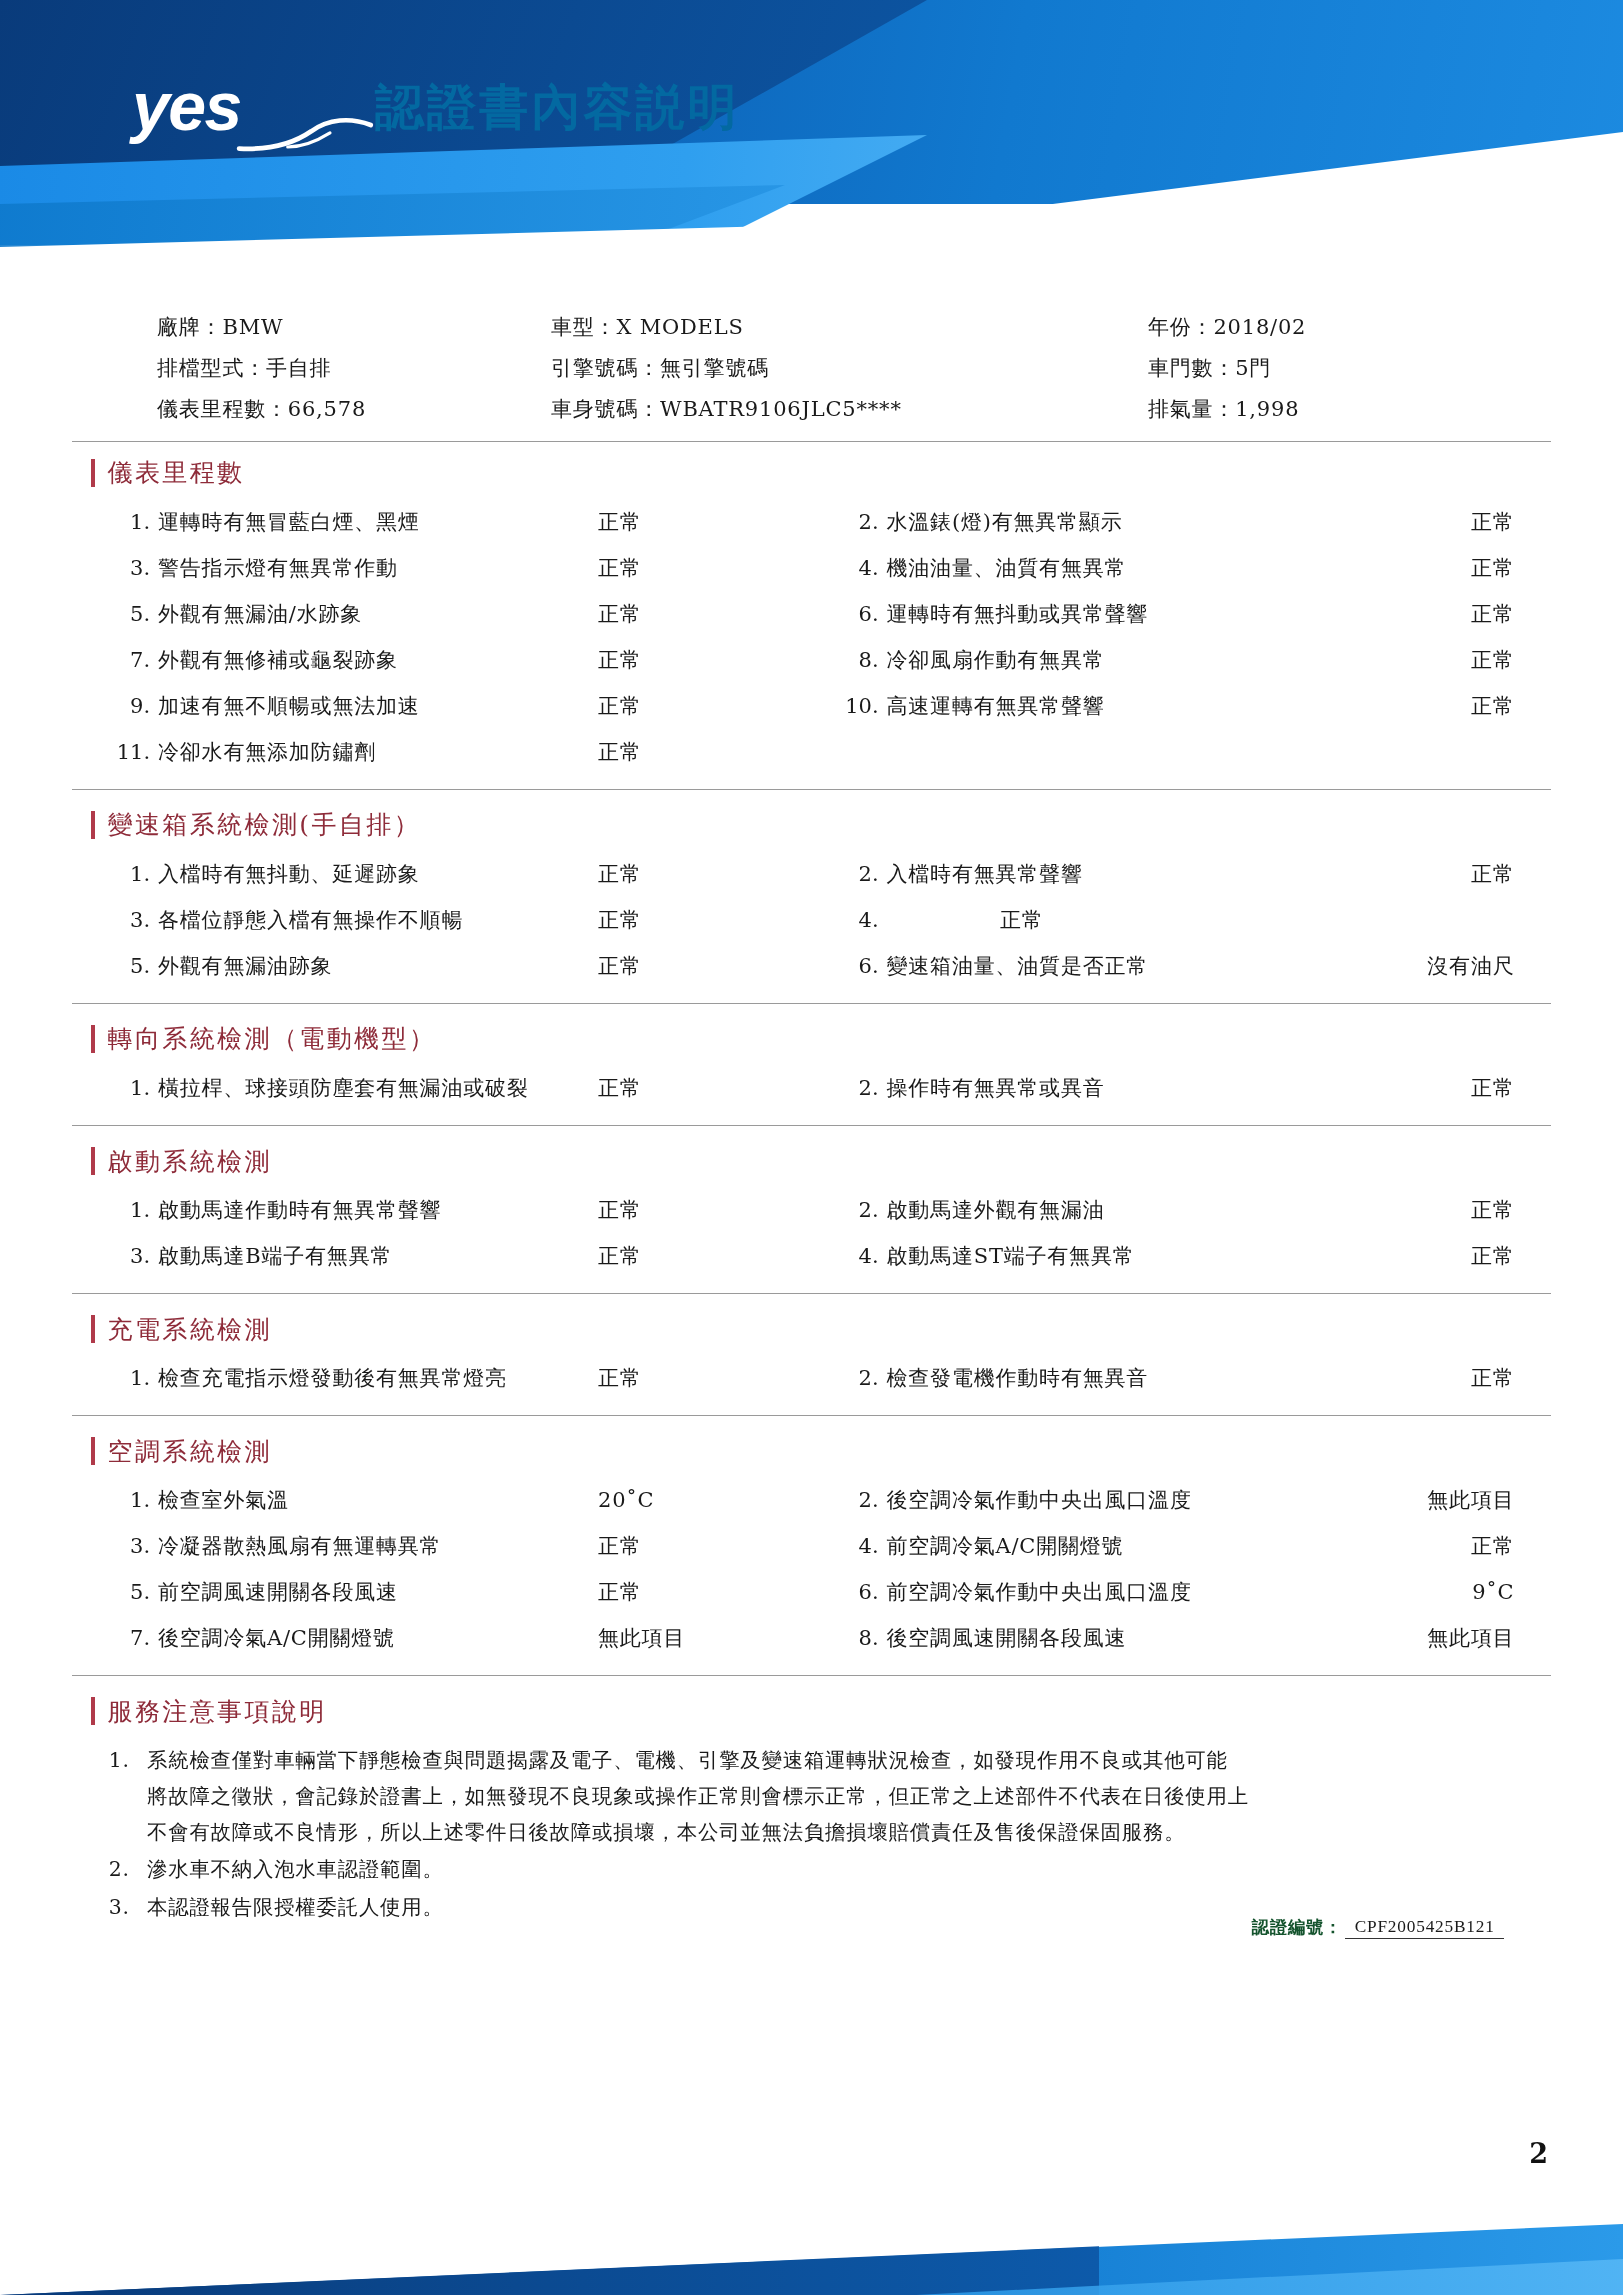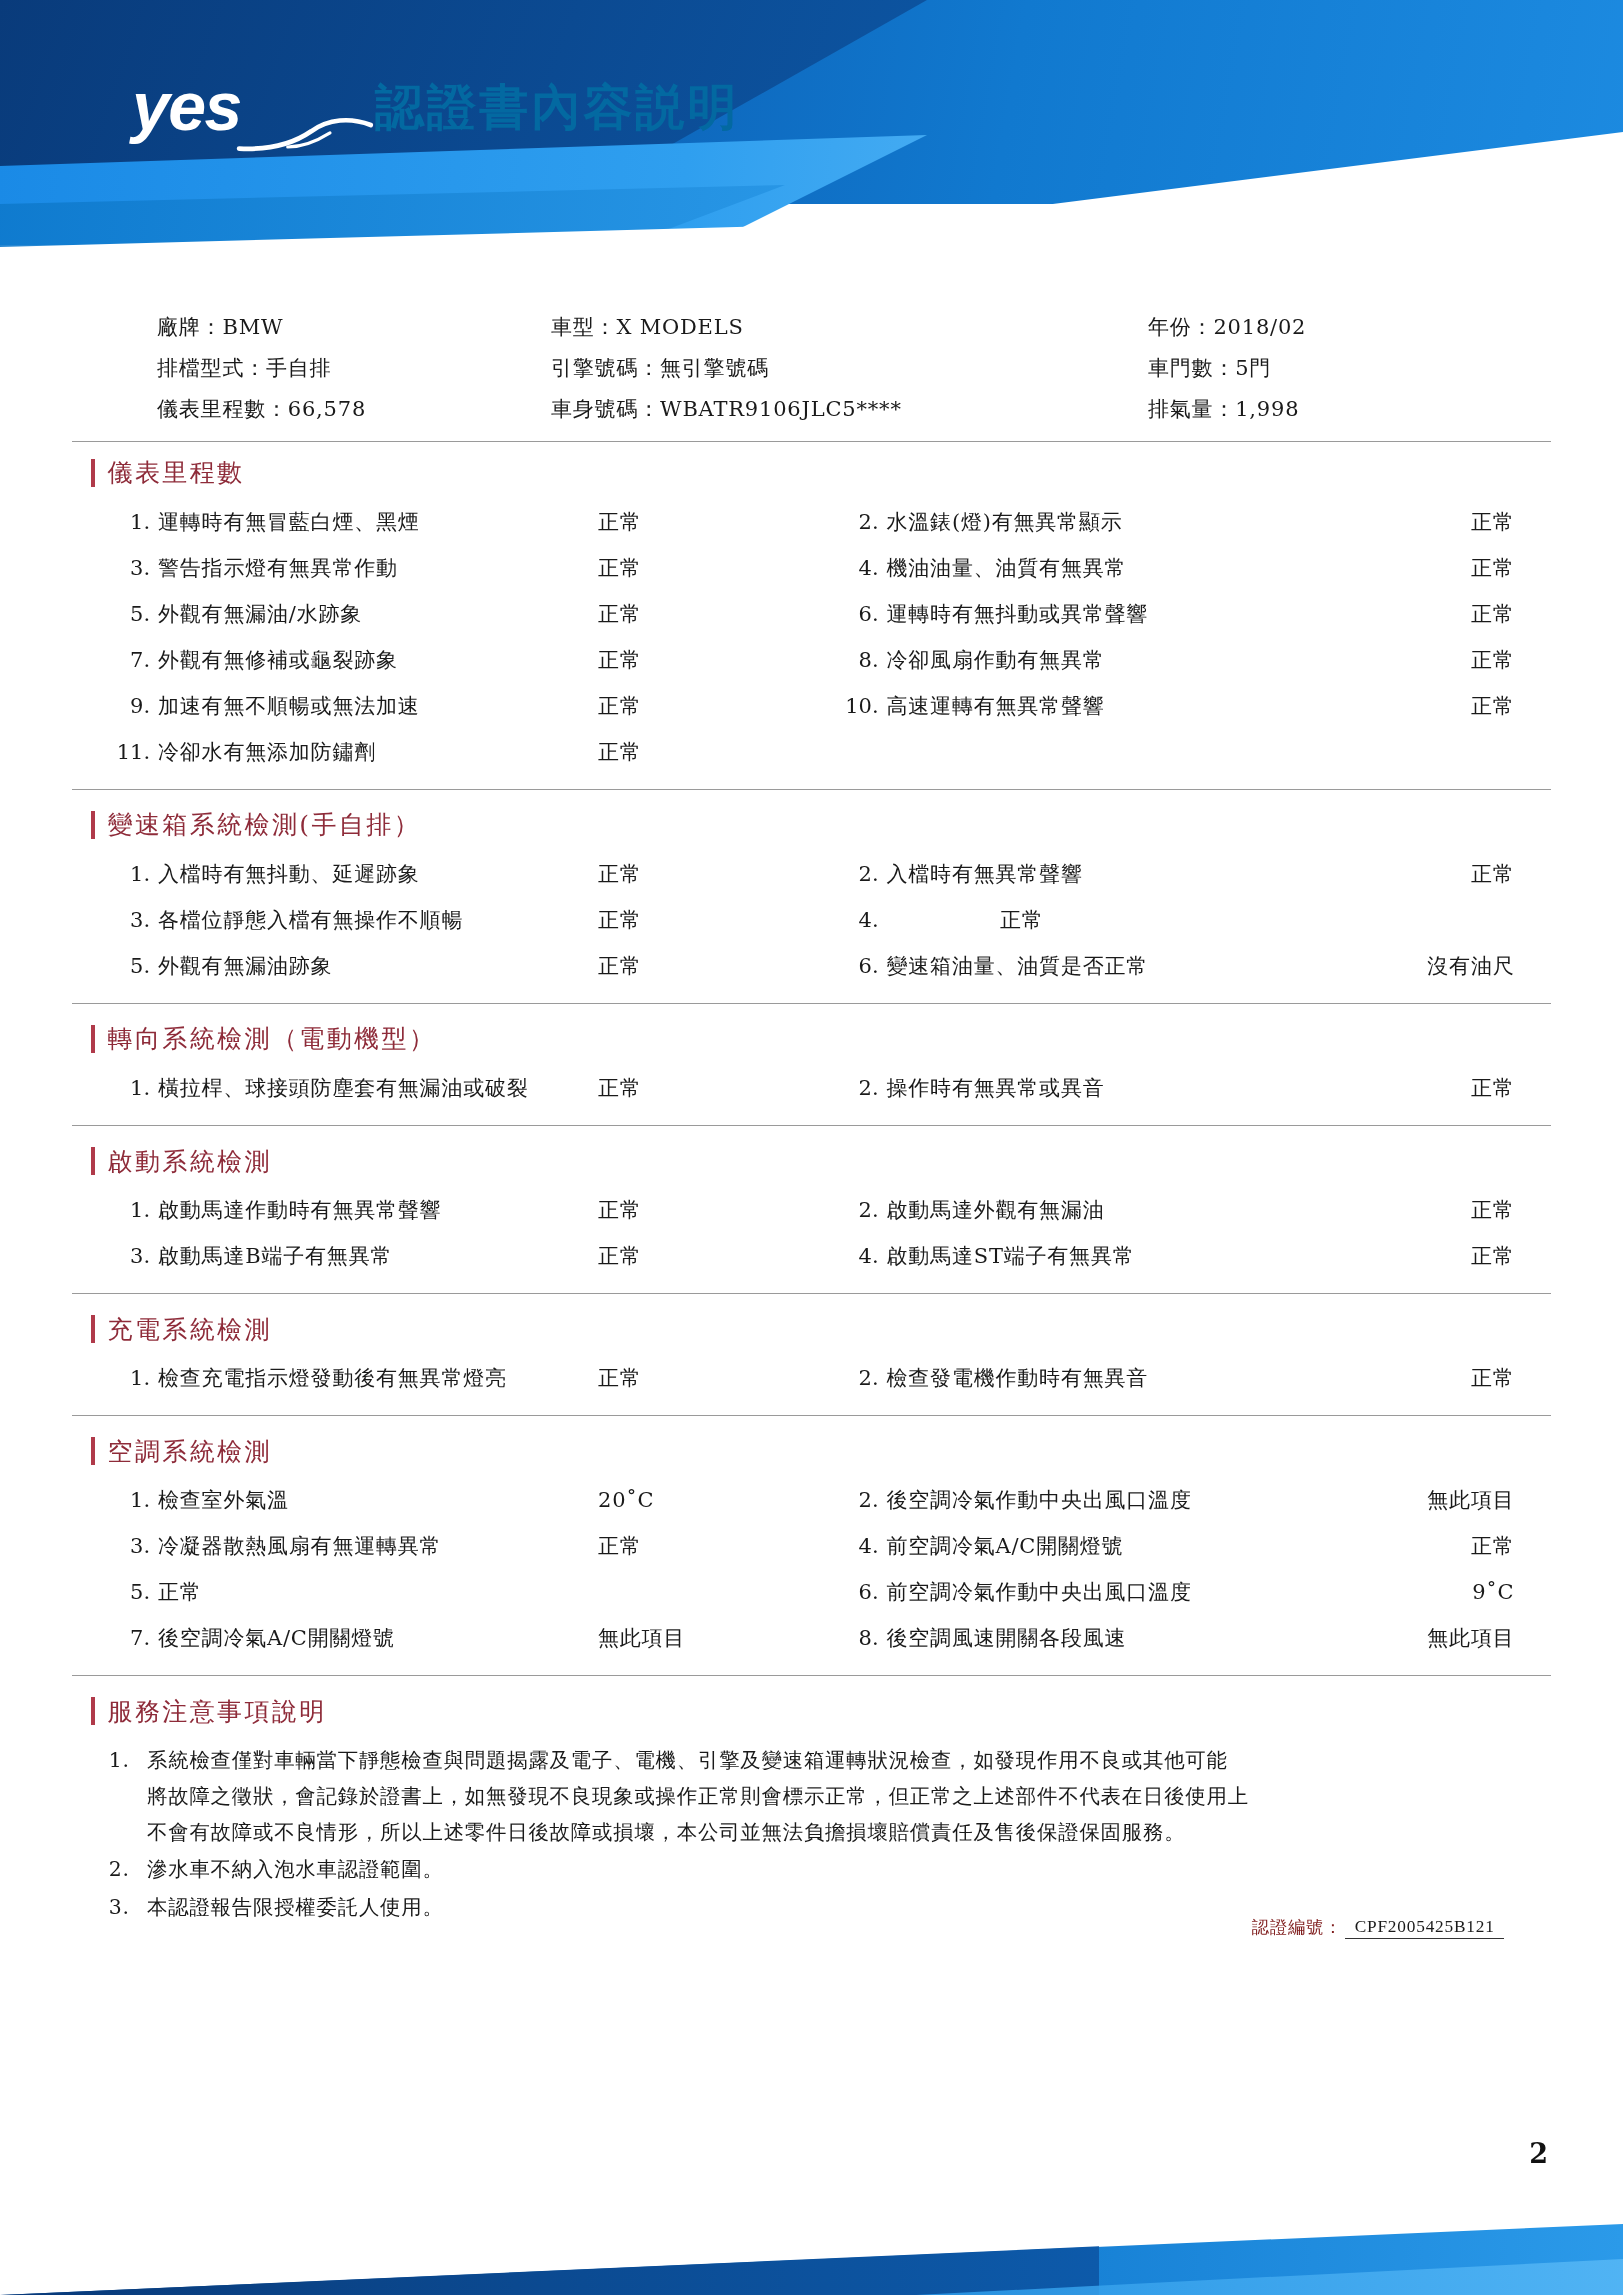--- a/index.html
+++ b/index.html
@@ -198,21 +198,21 @@
   .cert-no {
     position: absolute;
     right: 47px;
     bottom: -4.7px;
     font-size: 17.3px;
     letter-spacing: 0.8px;
     display: flex;
     align-items: flex-end;
     white-space: nowrap;
   }
-  .cert-no .cert-label { color: #7f1d1d; }
+  .cert-no .cert-label { color: #14532d; font-weight: bold; }
   .cert-no .cert-val {
     border-bottom: 0.8px solid #333;
     padding: 0 9.4px 1.6px 9.4px;
     margin-left: 3.1px;
     font-family: Liberation Serif, serif;
   }
   .notes-wrap { position: relative; }
 
   
   .page-num {
@@ -513,20 +513,21 @@
               </div>
               <div class="cell right">
                 <span class="num">4.</span>
                 <span class="txt">前空調冷氣A/C開關燈號</span>
                 <span class="res">正常</span>
               </div>
             </div>
             <div class="item-row">
               <div class="cell left">
                 <span class="num">5.</span>
+                <span class="txt">前空調風速開關各段風速</span>
                 <span class="res">正常</span>
               </div>
               <div class="cell right">
                 <span class="num">6.</span>
                 <span class="txt">前空調冷氣作動中央出風口溫度</span>
                 <span class="res">9˚C</span>
               </div>
             </div>
             <div class="item-row">
               <div class="cell left">

